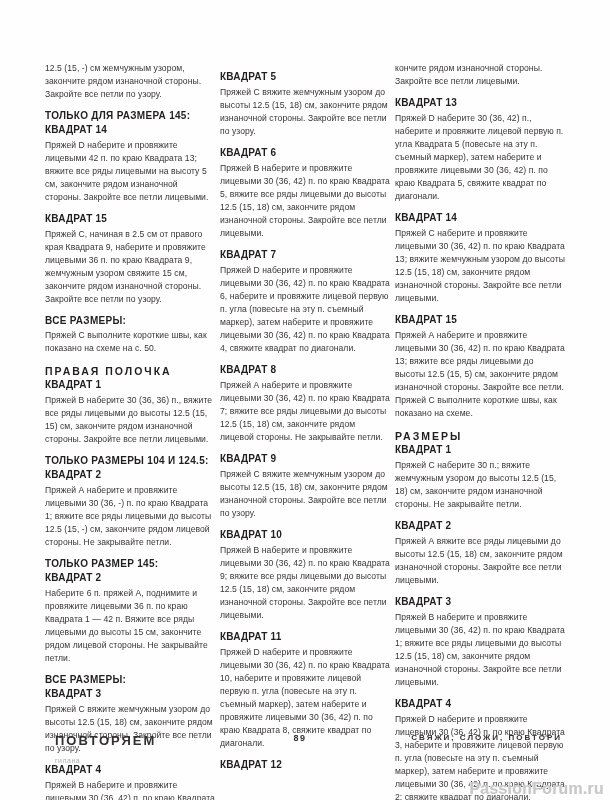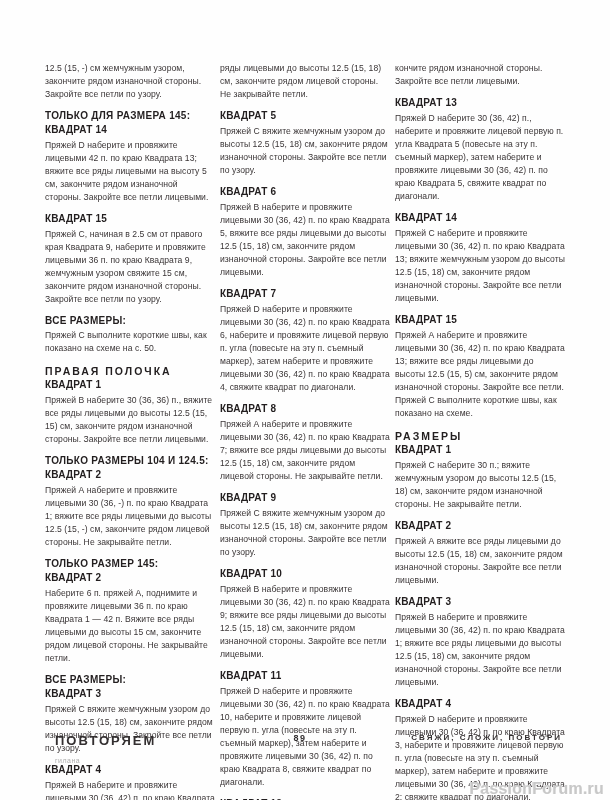--- a/index.html
+++ b/index.html
@@ -78,21 +78,20 @@
         <div class="sub">ТОЛЬКО РАЗМЕР 145:</div>
         <div class="h">КВАДРАТ 2</div>
         <div class="p">Наберите 6 п. пряжей А, поднимите и провяжите лицевыми 36 п. по краю Квадрата 1 — 42 п. Вяжите все ряды лицевыми до высоты 15 см, закончите рядом лицевой стороны. Не закрывайте петли.</div>
         <div class="sub">ВСЕ РАЗМЕРЫ:</div>
         <div class="h">КВАДРАТ 3</div>
         <div class="p">Пряжей С вяжите жемчужным узором до высоты 12.5 (15, 18) см, закончите рядом изнаночной стороны. Закройте все петли по узору.</div>
         <div class="h">КВАДРАТ 4</div>
         <div class="p">Пряжей В наберите и провяжите лицевыми 30 (36, 42) п. по краю Квадрата 2, вяжите все</div>
       </div>
     <div class="col">
-        <div class="p">ряды лицевыми до высоты 12.5 (15, 18) см, закончите рядом лицевой стороны. Не закрывайте петли.</div>
         <div class="h">КВАДРАТ 5</div>
         <div class="p">Пряжей С вяжите жемчужным узором до высоты 12.5 (15, 18) см, закончите рядом изнаночной стороны. Закройте все петли по узору.</div>
         <div class="h">КВАДРАТ 6</div>
         <div class="p">Пряжей В наберите и провяжите лицевыми 30 (36, 42) п. по краю Квадрата 5, вяжите все ряды лицевыми до высоты 12.5 (15, 18) см, закончите рядом изнаночной стороны. Закройте все петли лицевыми.</div>
         <div class="h">КВАДРАТ 7</div>
         <div class="p">Пряжей D наберите и провяжите лицевыми 30 (36, 42) п. по краю Квадрата 6, наберите и провяжите лицевой первую п. угла (повесьте на эту п. съемный маркер), затем наберите и провяжите лицевыми 30 (36, 42) п. по краю Квадрата 4, свяжите квадрат по диагонали.</div>
         <div class="h">КВАДРАТ 8</div>
         <div class="p">Пряжей А наберите и провяжите лицевыми 30 (36, 42) п. по краю Квадрата 7; вяжите все ряды лицевыми до высоты 12.5 (15, 18) см, закончите рядом лицевой стороны. Не закрывайте петли.</div>
         <div class="h">КВАДРАТ 9</div>
         <div class="p">Пряжей С вяжите жемчужным узором до высоты 12.5 (15, 18) см, закончите рядом изнаночной стороны. Закройте все петли по узору.</div>

